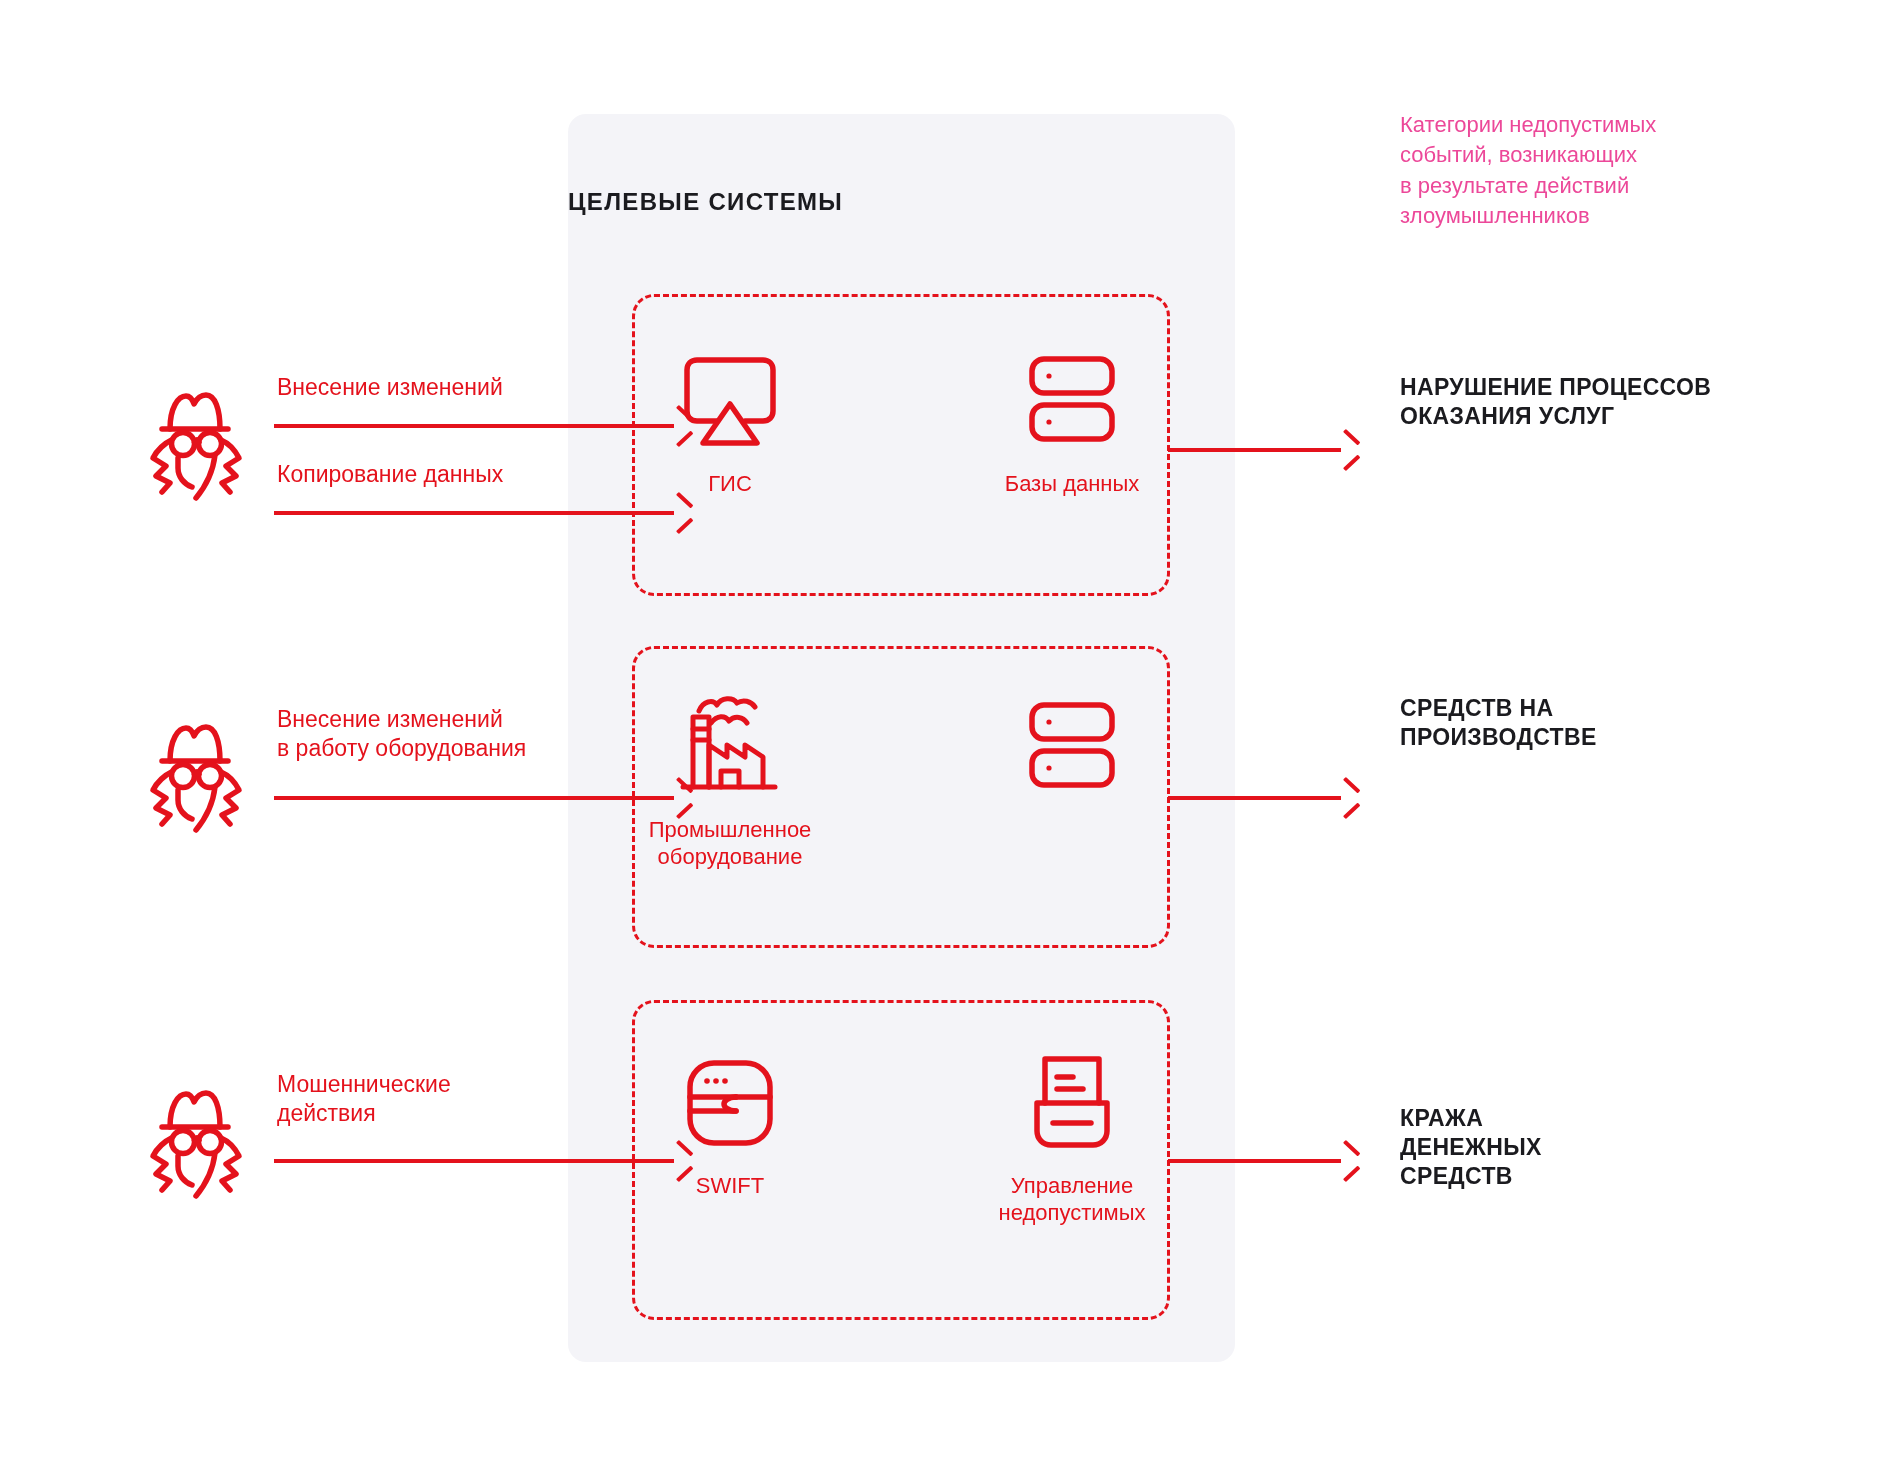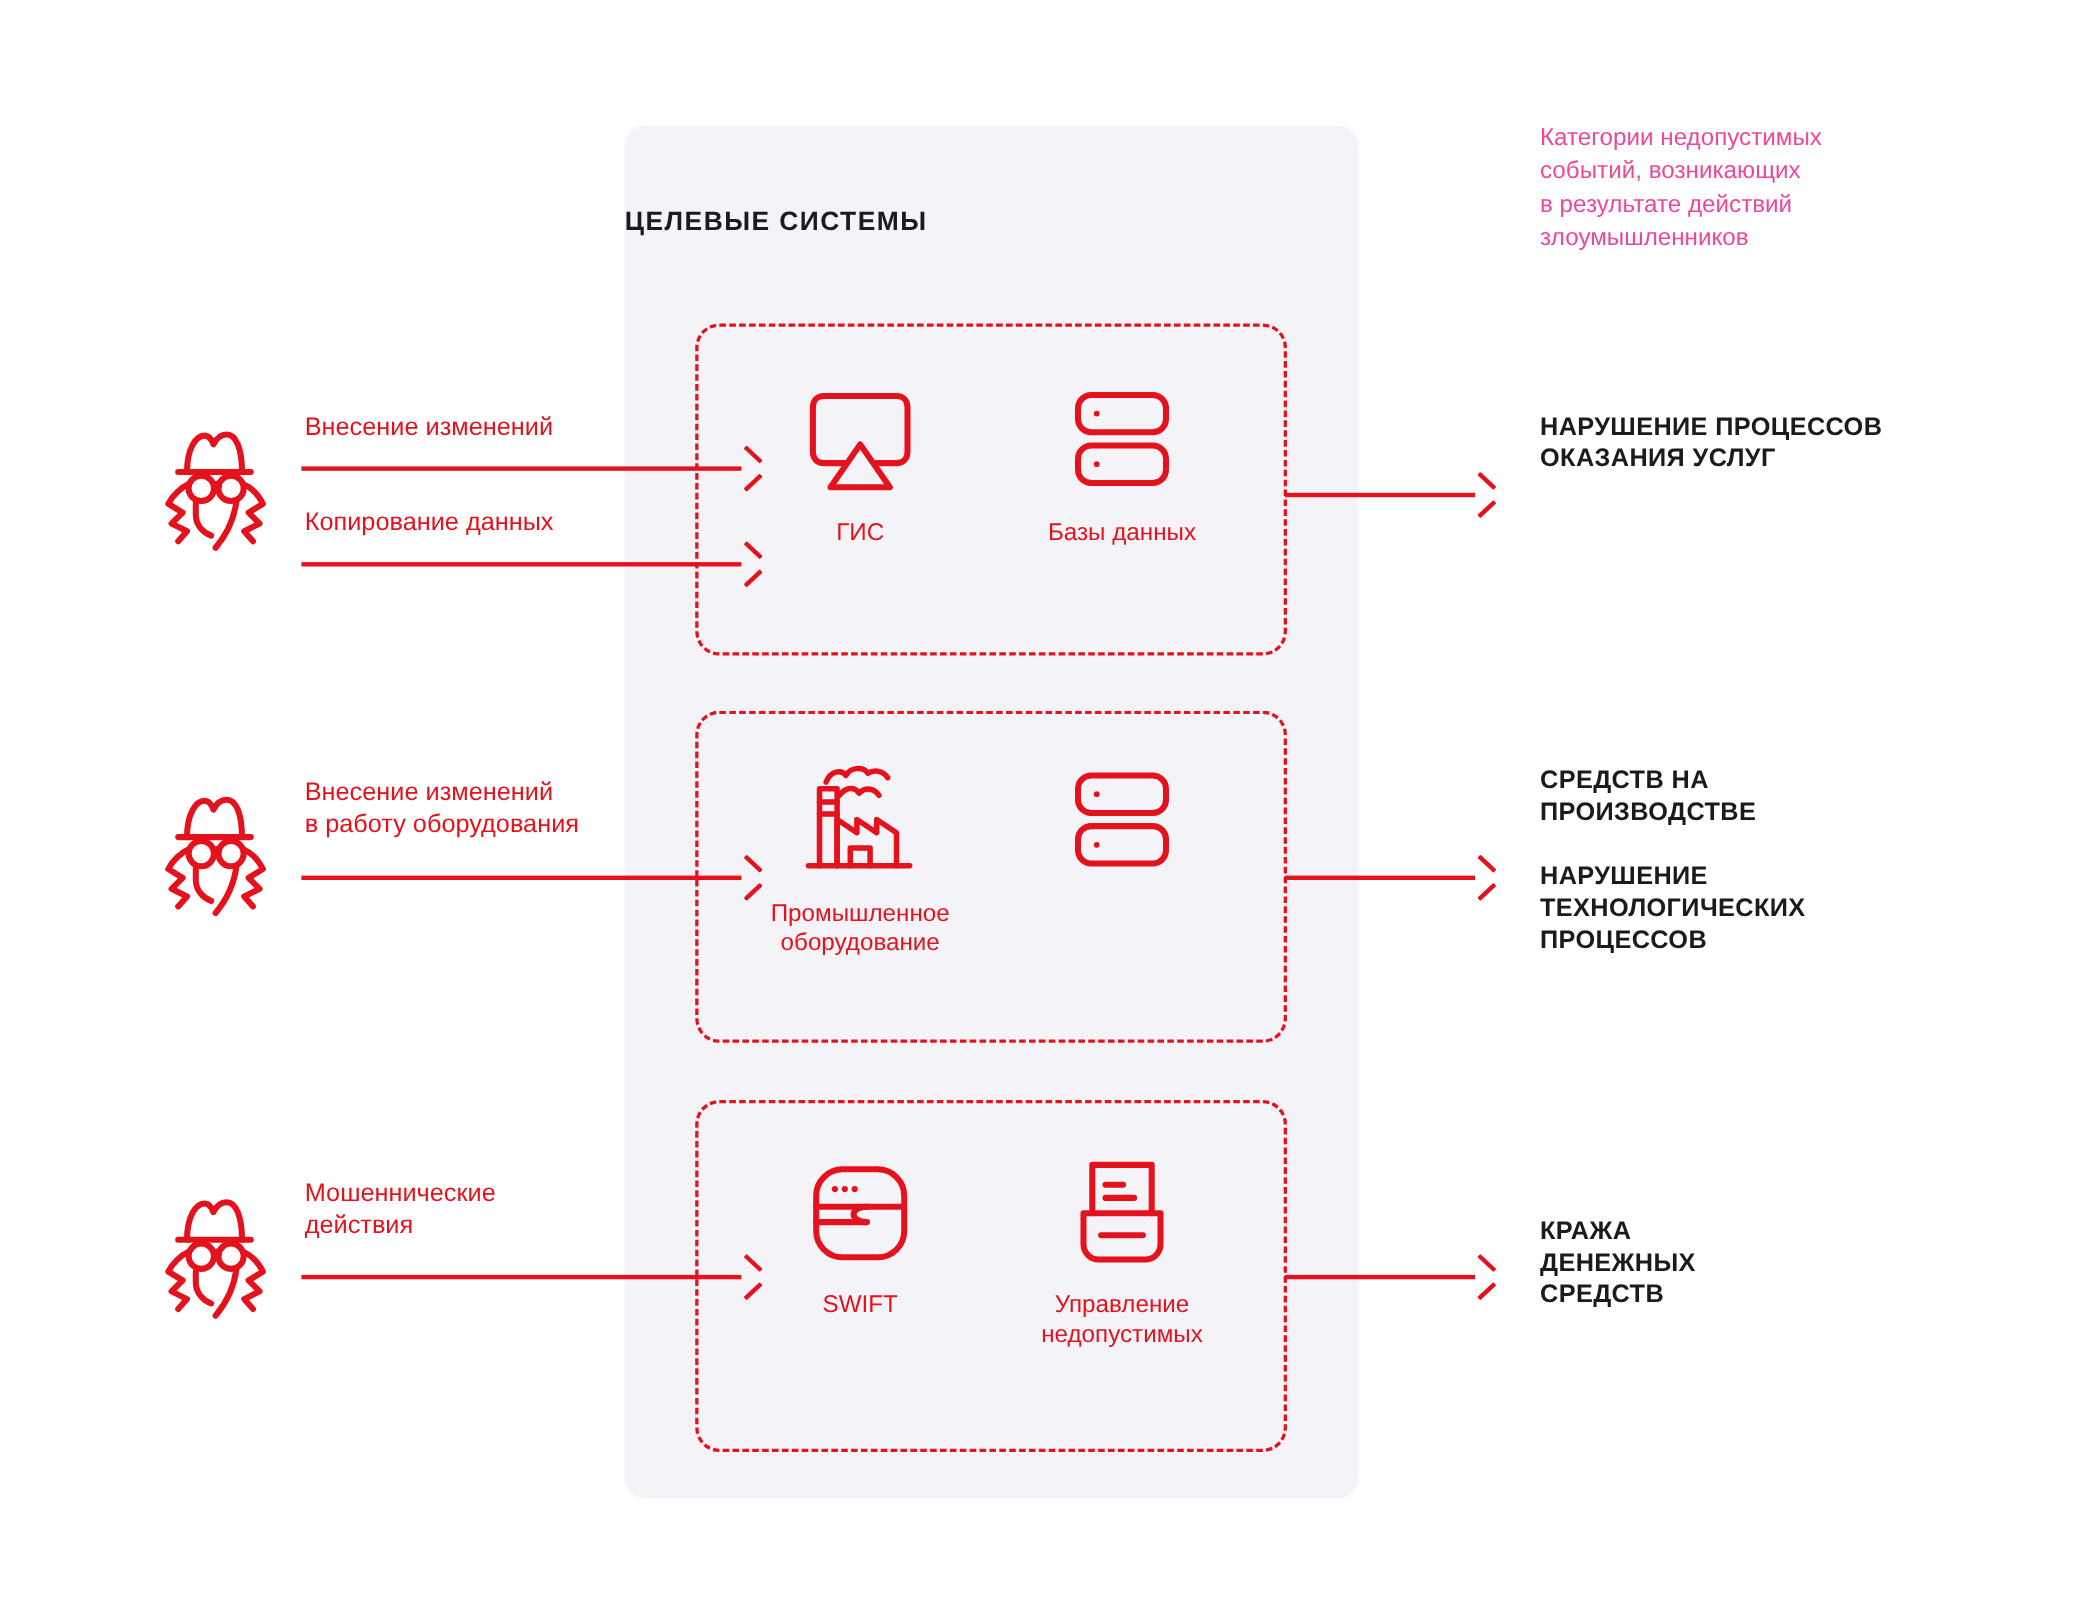--- a/index.html
+++ b/index.html
@@ -42,21 +42,21 @@
     box-sizing:border-box;
   }
   .dashbox.b1{top:294px;height:302px;}
   .dashbox.b2{top:646px;height:302px;}
   .dashbox.b3{top:1000px;height:320px;}
 
   .icons-row{
     position:absolute;
     left:0;right:0;
     display:flex;
-    justify-content:center;
+    justify-content:space-between;
     align-items:flex-start;
     gap:48px;
   }
   .b1 .icons-row{top:52px;}
   .b2 .icons-row{top:46px;}
   .b3 .icons-row{top:48px;}
 
   .icon-cell{
     width:190px;
     display:flex;
@@ -250,23 +250,20 @@
     </div>
   </div>
 
   <div class="arrow" style="left:1168px;top:785px;width:195px;">
     <div class="shaft" style="width:173px;"></div>
     <div class="head" style="left:169px;"></div>
   </div>
 
   <div class="cons" style="top:694px;">СРЕДСТВ НА
 ПРОИЗВОДСТВЕ</div>
-  <div class="cons" style="top:782px;">НАРУШЕНИЕ
-ТЕХНОЛОГИЧЕСКИХ
-ПРОЦЕССОВ</div>
 
   <div class="attacker a3">
     <svg viewBox="0 0 108 120" width="108" height="120" fill="none" stroke="#E4121C" stroke-width="5.5" stroke-linecap="round" stroke-linejoin="round">
       <path d="M30 47 C30 26 38 14 46 14 C51 14 53 19 54 22 C56 18 60 13 66 13 C75 13 80 27 80 47"></path>
       <path d="M22 47 H88"></path>
       <circle cx="43" cy="62" r="11.5"></circle>
       <circle cx="70" cy="62" r="11.5"></circle>
       <path d="M54.5 60 C56.5 57 57.5 57 59 60"></path>
       <path d="M31.5 58 C25 61 17 68 13 76 L26 84 L16 94 L30 101 L22 110"></path>
       <path d="M81 58 C88 61 95 68 99 76 L86 84 L96 94 L82 101 L90 110"></path>

